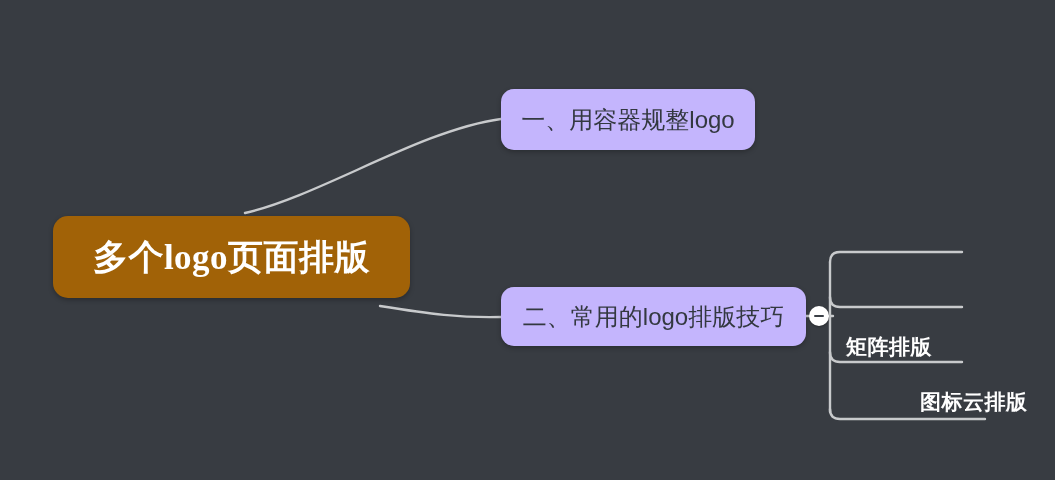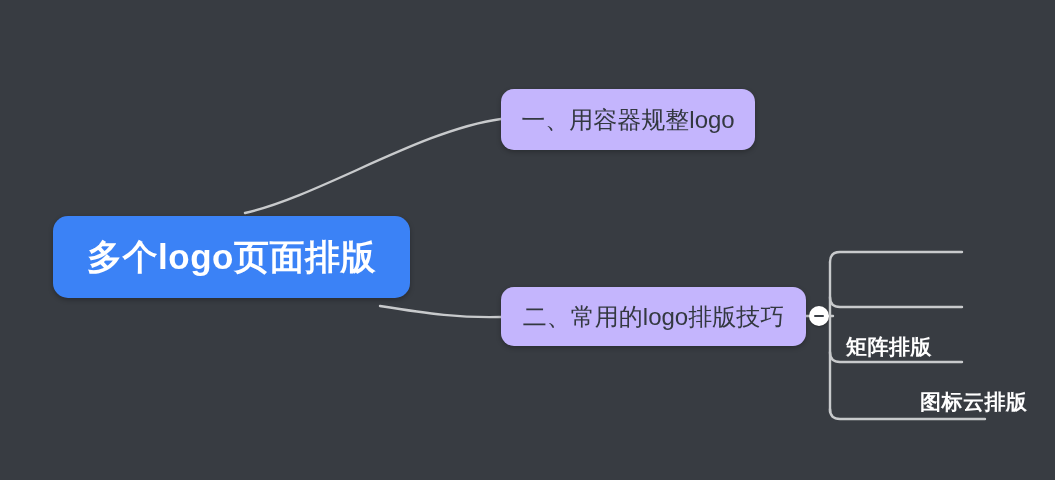--- a/index.html
+++ b/index.html
@@ -29,26 +29,27 @@
   }
 
   
   .root-node {
     position: absolute;
     left: 53px;
     top: 216px;
     width: 357px;
     height: 82px;
     box-sizing: border-box;
-    background: #3b82f6;
+    background: #a16207;
     border-radius: 15px;
     display: flex;
     align-items: center;
     justify-content: center;
     box-shadow: 0 2px 5px rgba(0,0,0,0.28);
+    font-family: Liberation Serif, serif;
   }
   .root-node .root-label {
     color: #ffffff;
     font-size: 35px;
     font-weight: bold;
     letter-spacing: 0.5px;
     white-space: nowrap;
   }
 
   

